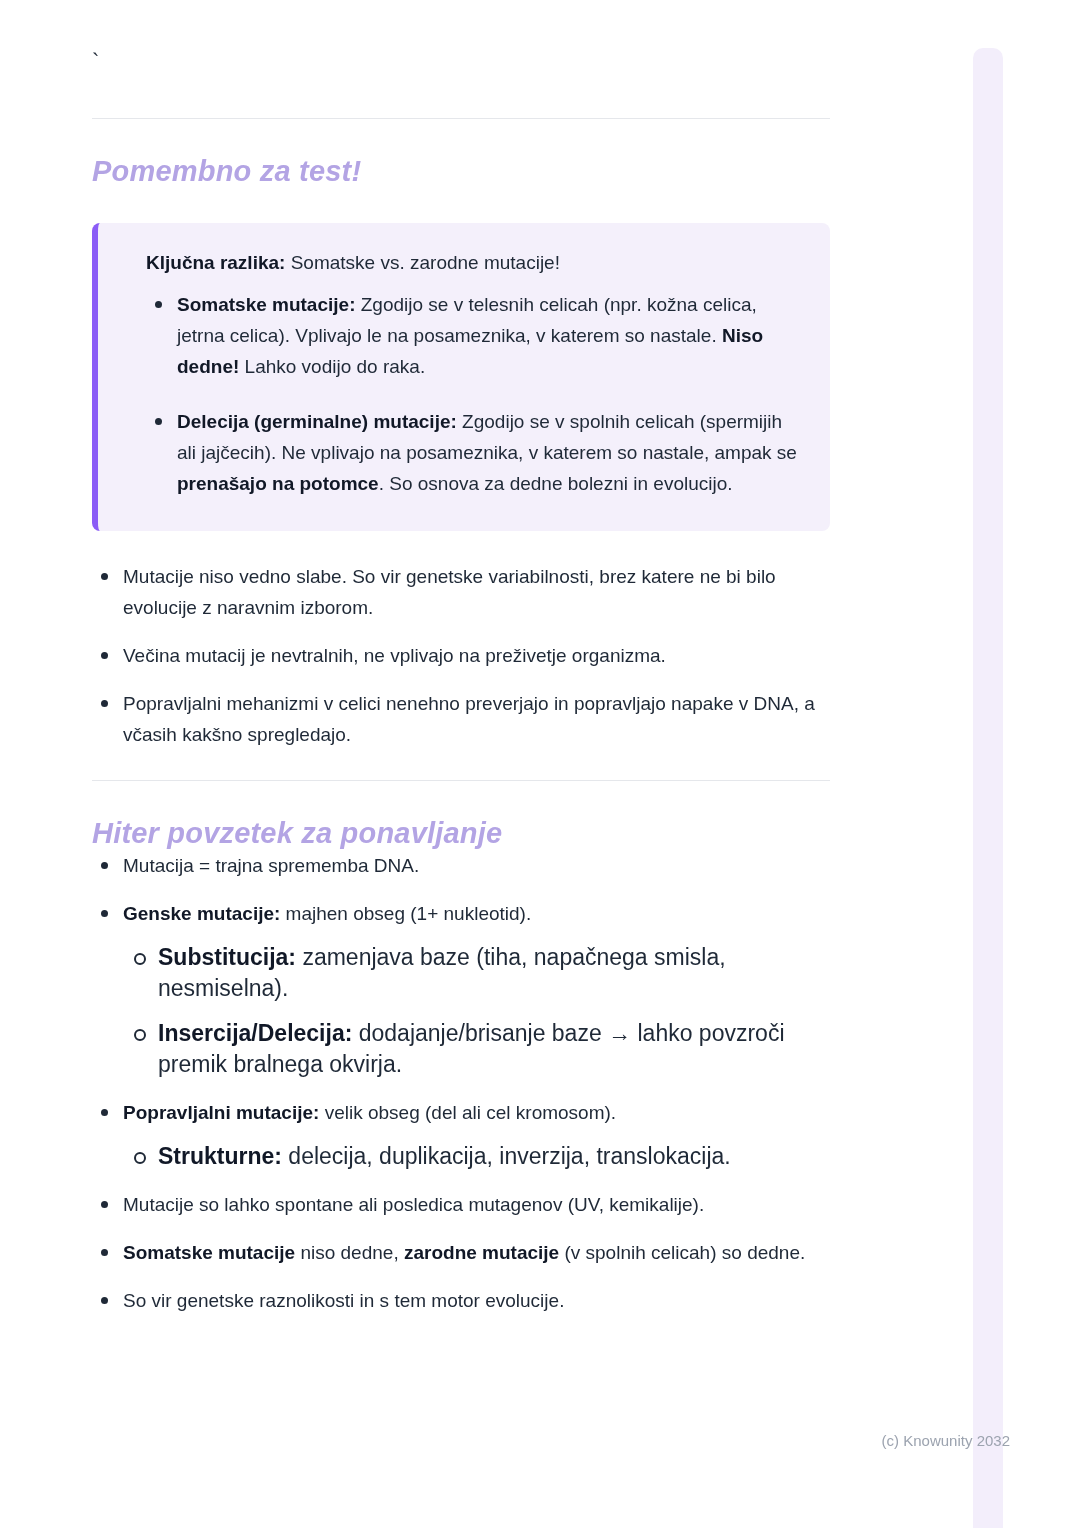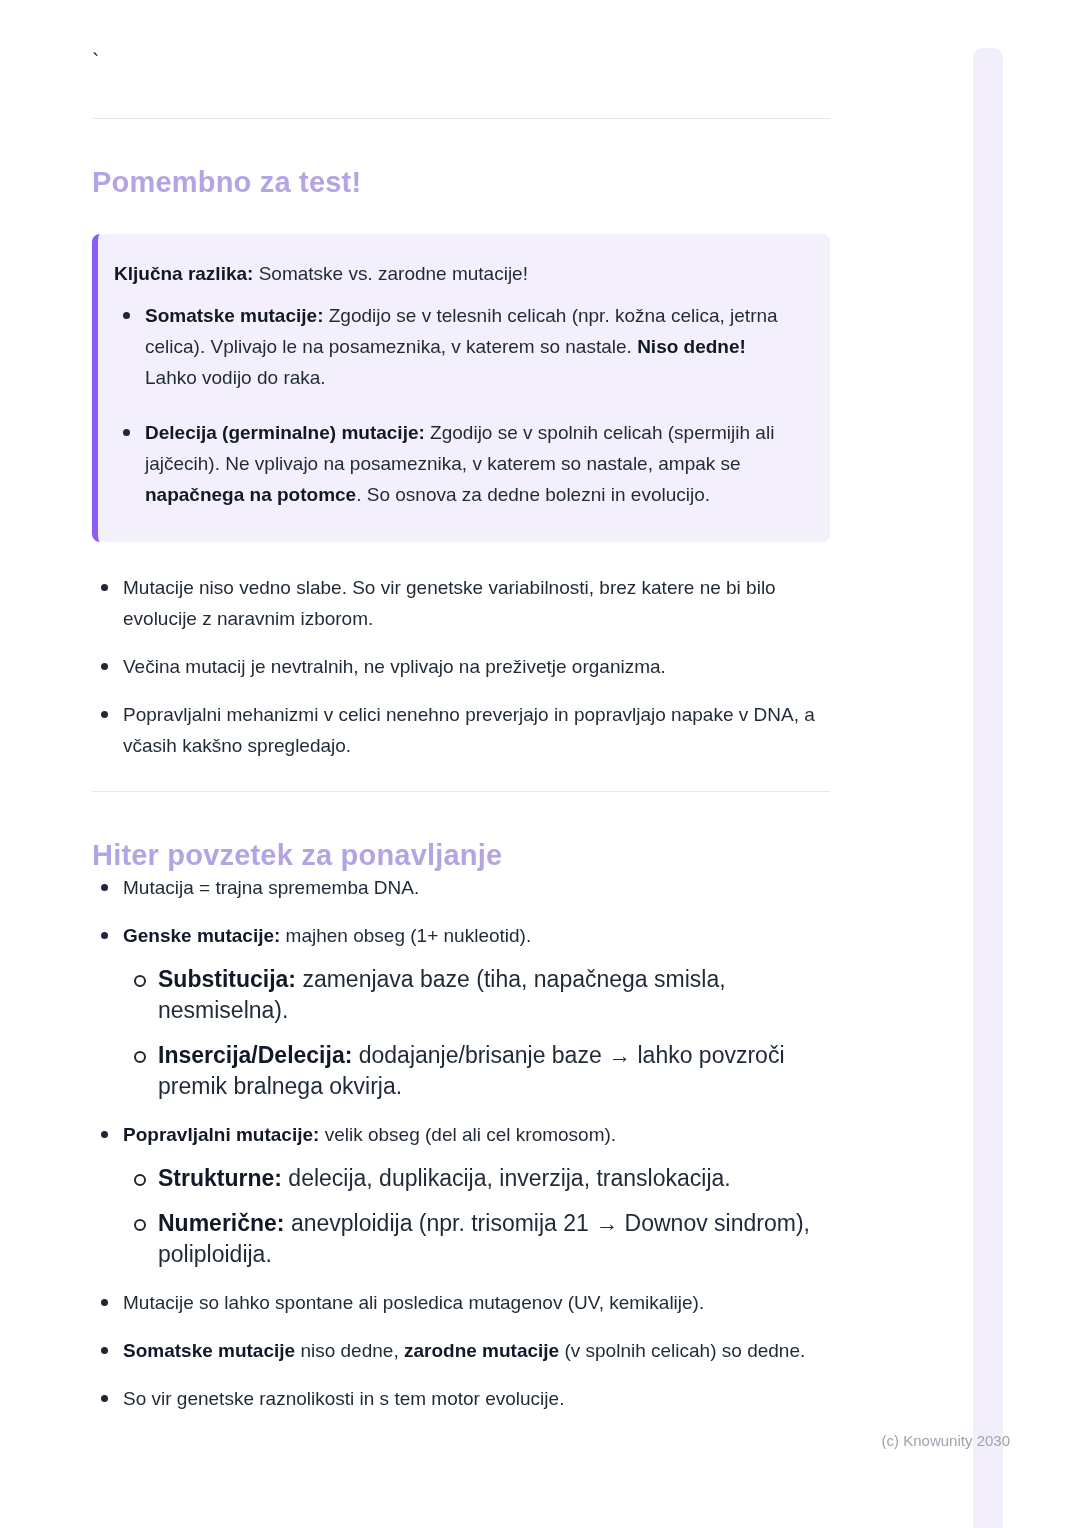--- a/index.html
+++ b/index.html
@@ -27,32 +27,33 @@
     line-height: 24px;
     color: var(--body-text, #1f2937);
   }
   .divider {
     border: none;
     border-top: 1px solid #e5e7eb;
     margin-top: 44px;
   }
   .divider.second { margin-top: 30px; }
   h2.section-title {
-    margin-top: 47px;
+    margin-top: 36px;
     font-size: 29px;
     font-weight: 700;
     letter-spacing: 0.2px;
     color: var(--heading, #b3a4e4);
+    font-style: italic;
   }
   .callout {
     margin-top: 35px;
     background: var(--callout-bg, #f4f0fb);
     border-left: 6px solid var(--callout-border, #8b5cf6);
     border-radius: 8px;
-    padding: 24px 30px 32px 16px;
+    padding: 24px 30px 32px 48px;
     color: var(--body-text, #1f2937);
   }
   .body-text, .callout {
     font-size: 19px;
     line-height: 31px;
   }
   strong { font-weight: 700; color: #111827; }
 
   ul.bullets { list-style: none; }
   ul.bullets > li {
@@ -128,21 +129,21 @@
     <div class="stray">`</div>
 
     <hr class="divider">
 
     <h2 class="section-title">Pomembno za test!</h2>
 
     <div class="callout">
       <p class="callout-intro"><strong>Ključna razlika:</strong><span> Somatske vs. zarodne mutacije!</span></p>
       <ul class="bullets">
         <li><strong>Somatske mutacije:</strong><span> Zgodijo se v telesnih celicah (npr. kožna celica, jetrna celica). Vplivajo le na posameznika, v katerem so nastale. </span><strong>Niso dedne!</strong><span> Lahko vodijo do raka.</span></li>
-        <li><strong>Delecija (germinalne) mutacije:</strong><span> Zgodijo se v spolnih celicah (spermijih ali jajčecih). Ne vplivajo na posameznika, v katerem so nastale, ampak se </span><strong>napačnega na potomce</strong><span>. So osnova za dedne bolezni in evolucijo.</span></li>
+        <li><strong>Delecija (germinalne) mutacije:</strong><span> Zgodijo se v spolnih celicah (spermijih ali jajčecih). Ne vplivajo na posameznika, v katerem so nastale, ampak se </span><strong>prenašajo na potomce</strong><span>. So osnova za dedne bolezni in evolucijo.</span></li>
       </ul>
     </div>
 
     <ul class="bullets main-list body-text">
       <li><span>Mutacije niso vedno slabe. So vir genetske variabilnosti, brez katere ne bi bilo evolucije z naravnim izborom.</span></li>
       <li><span>Večina mutacij je nevtralnih, ne vplivajo na preživetje organizma.</span></li>
       <li><span>Popravljalni mehanizmi v celici nenehno preverjajo in popravljajo napake v DNA, a včasih kakšno spregledajo.</span></li>
     </ul>
 
     <hr class="divider second">
@@ -157,31 +158,30 @@
         <span class="li-text"><strong>Genske mutacije:</strong><span> majhen obseg (1+ nukleotid).</span></span>
         <ul class="sublist">
           <li><strong>Substitucija:</strong><span> zamenjava baze (tiha, napačnega smisla, nesmiselna).</span></li>
           <li><strong>Insercija/Delecija:</strong><span> dodajanje/brisanje baze → lahko povzroči premik bralnega okvirja.</span></li>
         </ul>
       </li>
       <li>
         <span class="li-text"><strong>Popravljalni mutacije:</strong><span> velik obseg (del ali cel kromosom).</span></span>
         <ul class="sublist">
           <li><strong>Strukturne:</strong><span> delecija, duplikacija, inverzija, translokacija.</span></li>
-          <li><strong>Numerične:</strong><span> anevploidija (npr. trisomija 21 → Downov sindrom), poliploidija.</span></li>
         </ul>
       </li>
       <li>
         <span class="li-text"><span>Mutacije so lahko spontane ali posledica mutagenov (UV, kemikalije).</span></span>
       </li>
       <li>
         <span class="li-text"><strong>Somatske mutacije</strong><span> niso dedne, </span><strong>zarodne mutacije</strong><span> (v spolnih celicah) so dedne.</span></span>
       </li>
       <li>
         <span class="li-text"><span>So vir genetske raznolikosti in s tem motor evolucije.</span></span>
       </li>
     </ul>
 
   </div>
 
-  <div class="footer">(c) Knowunity 2030</div>
+  <div class="footer">(c) Knowunity 2032</div>
 
 </div>
 
 </body></html>

